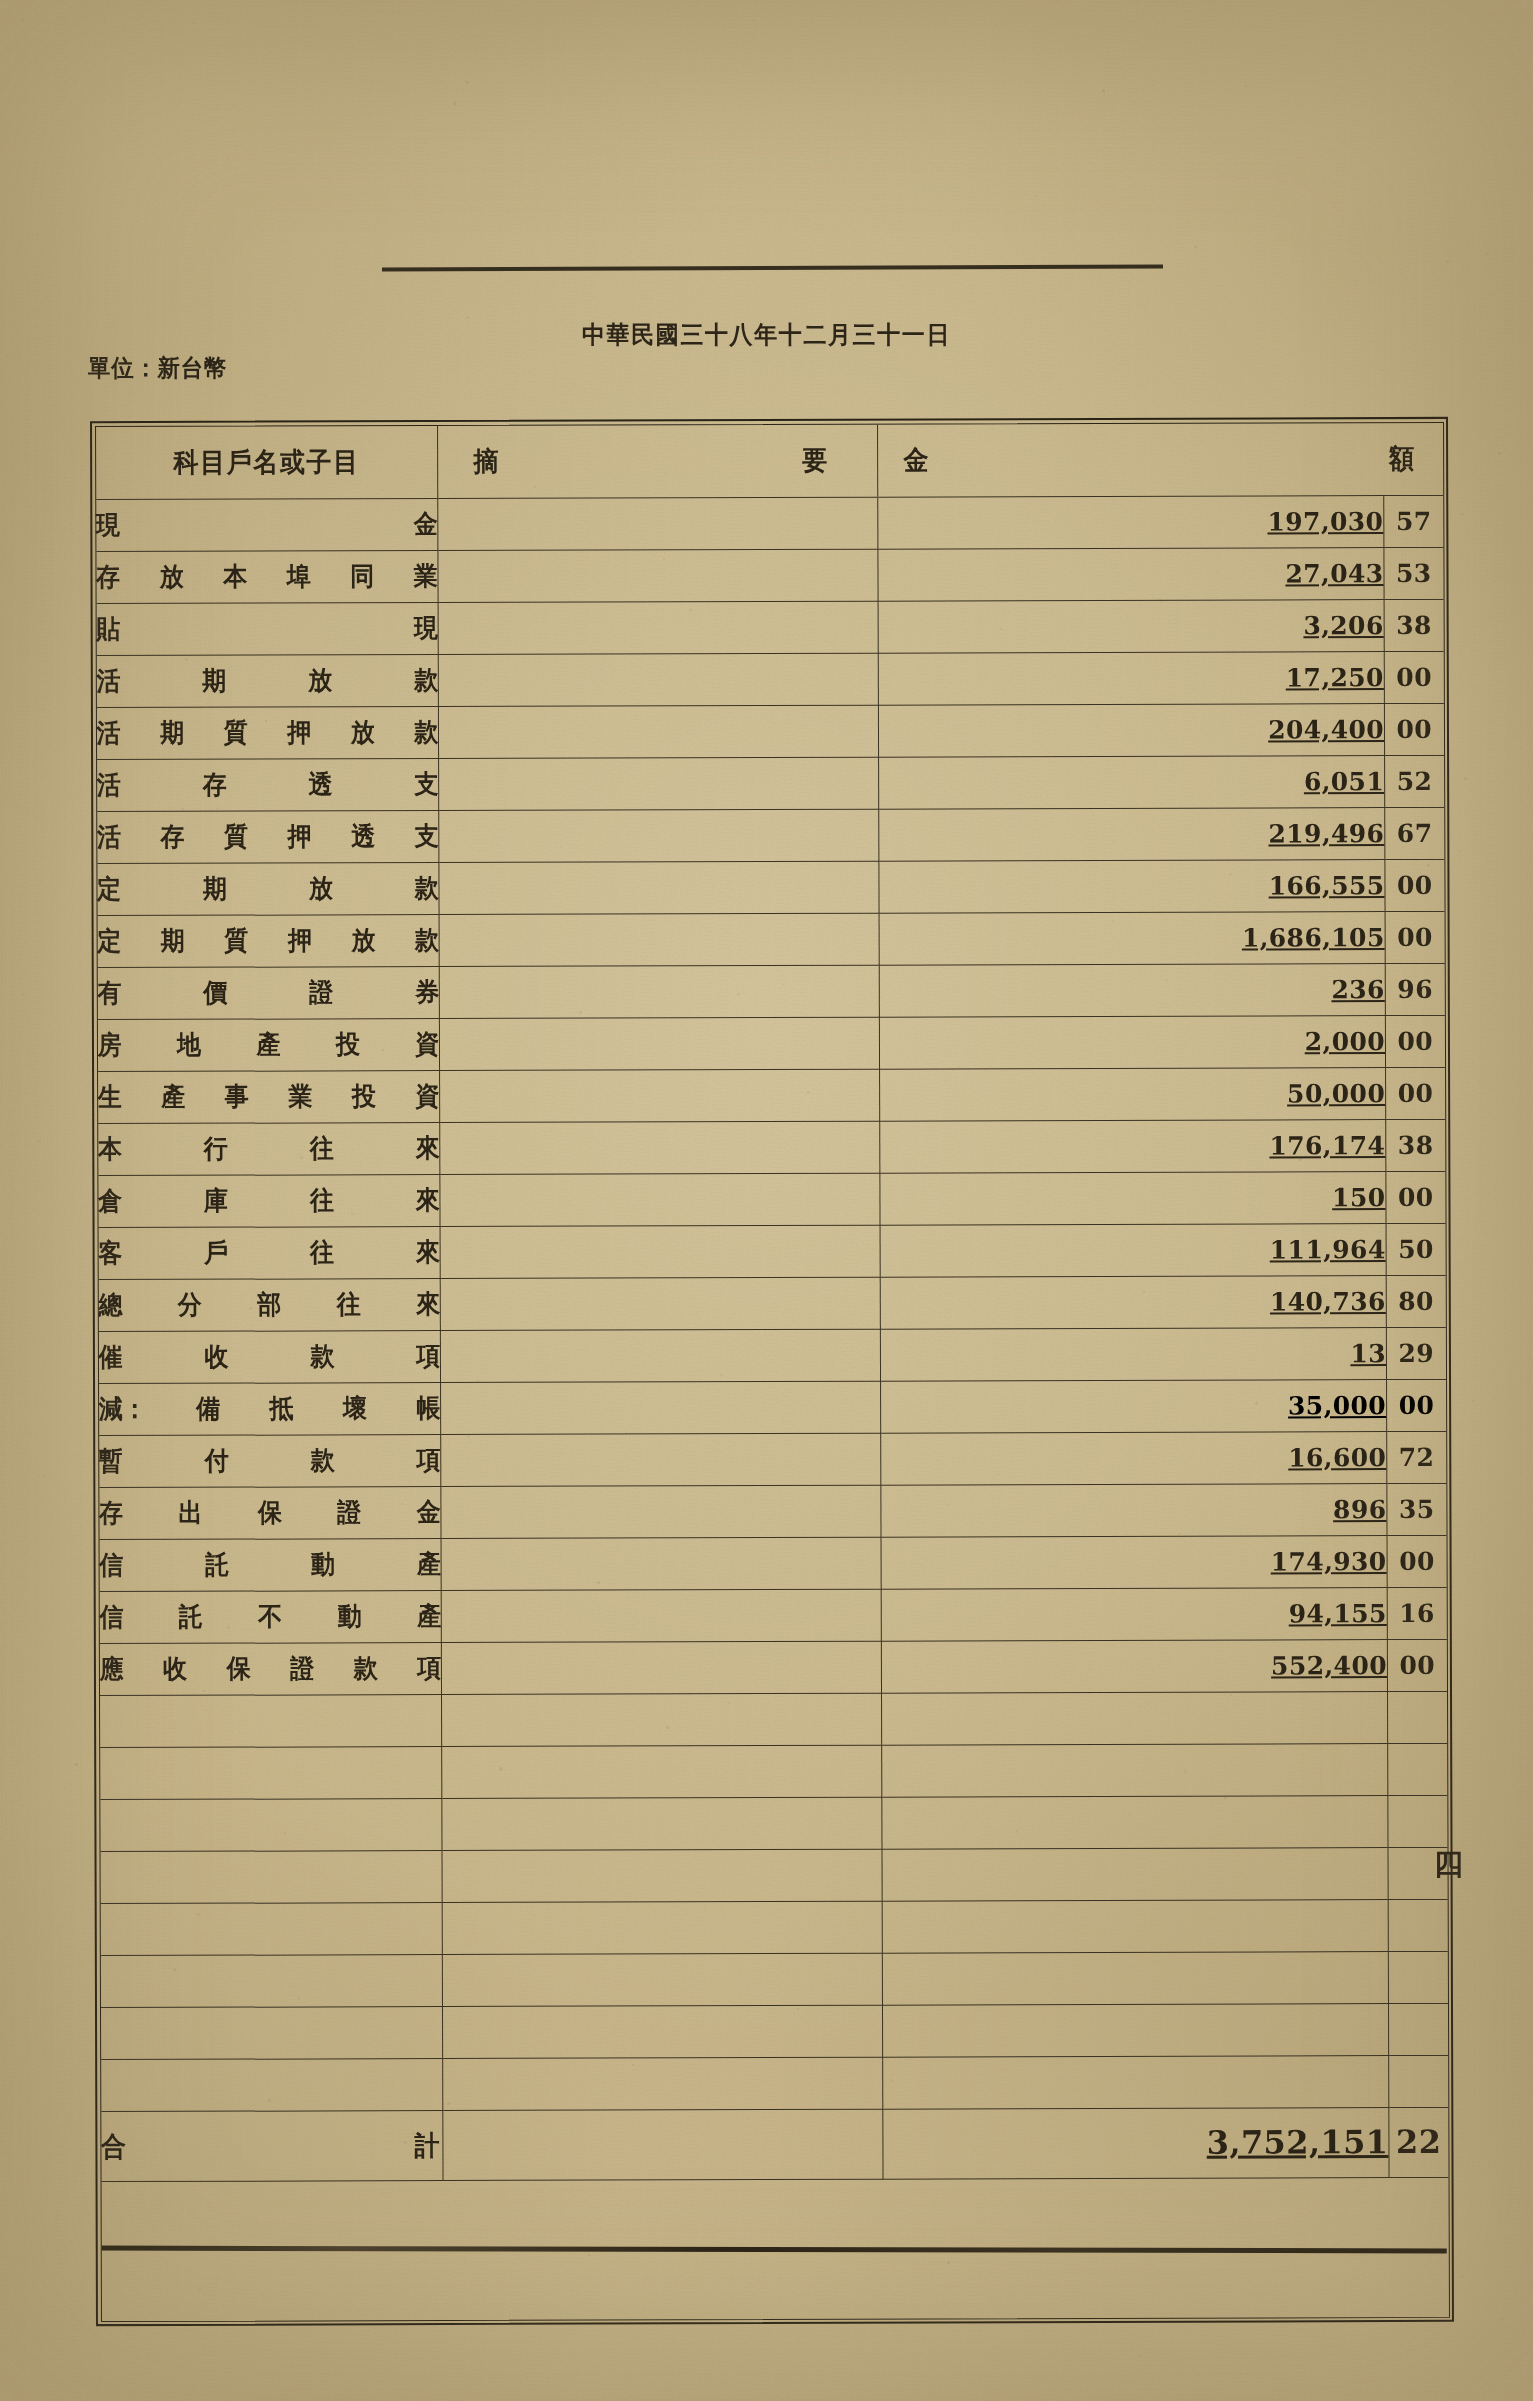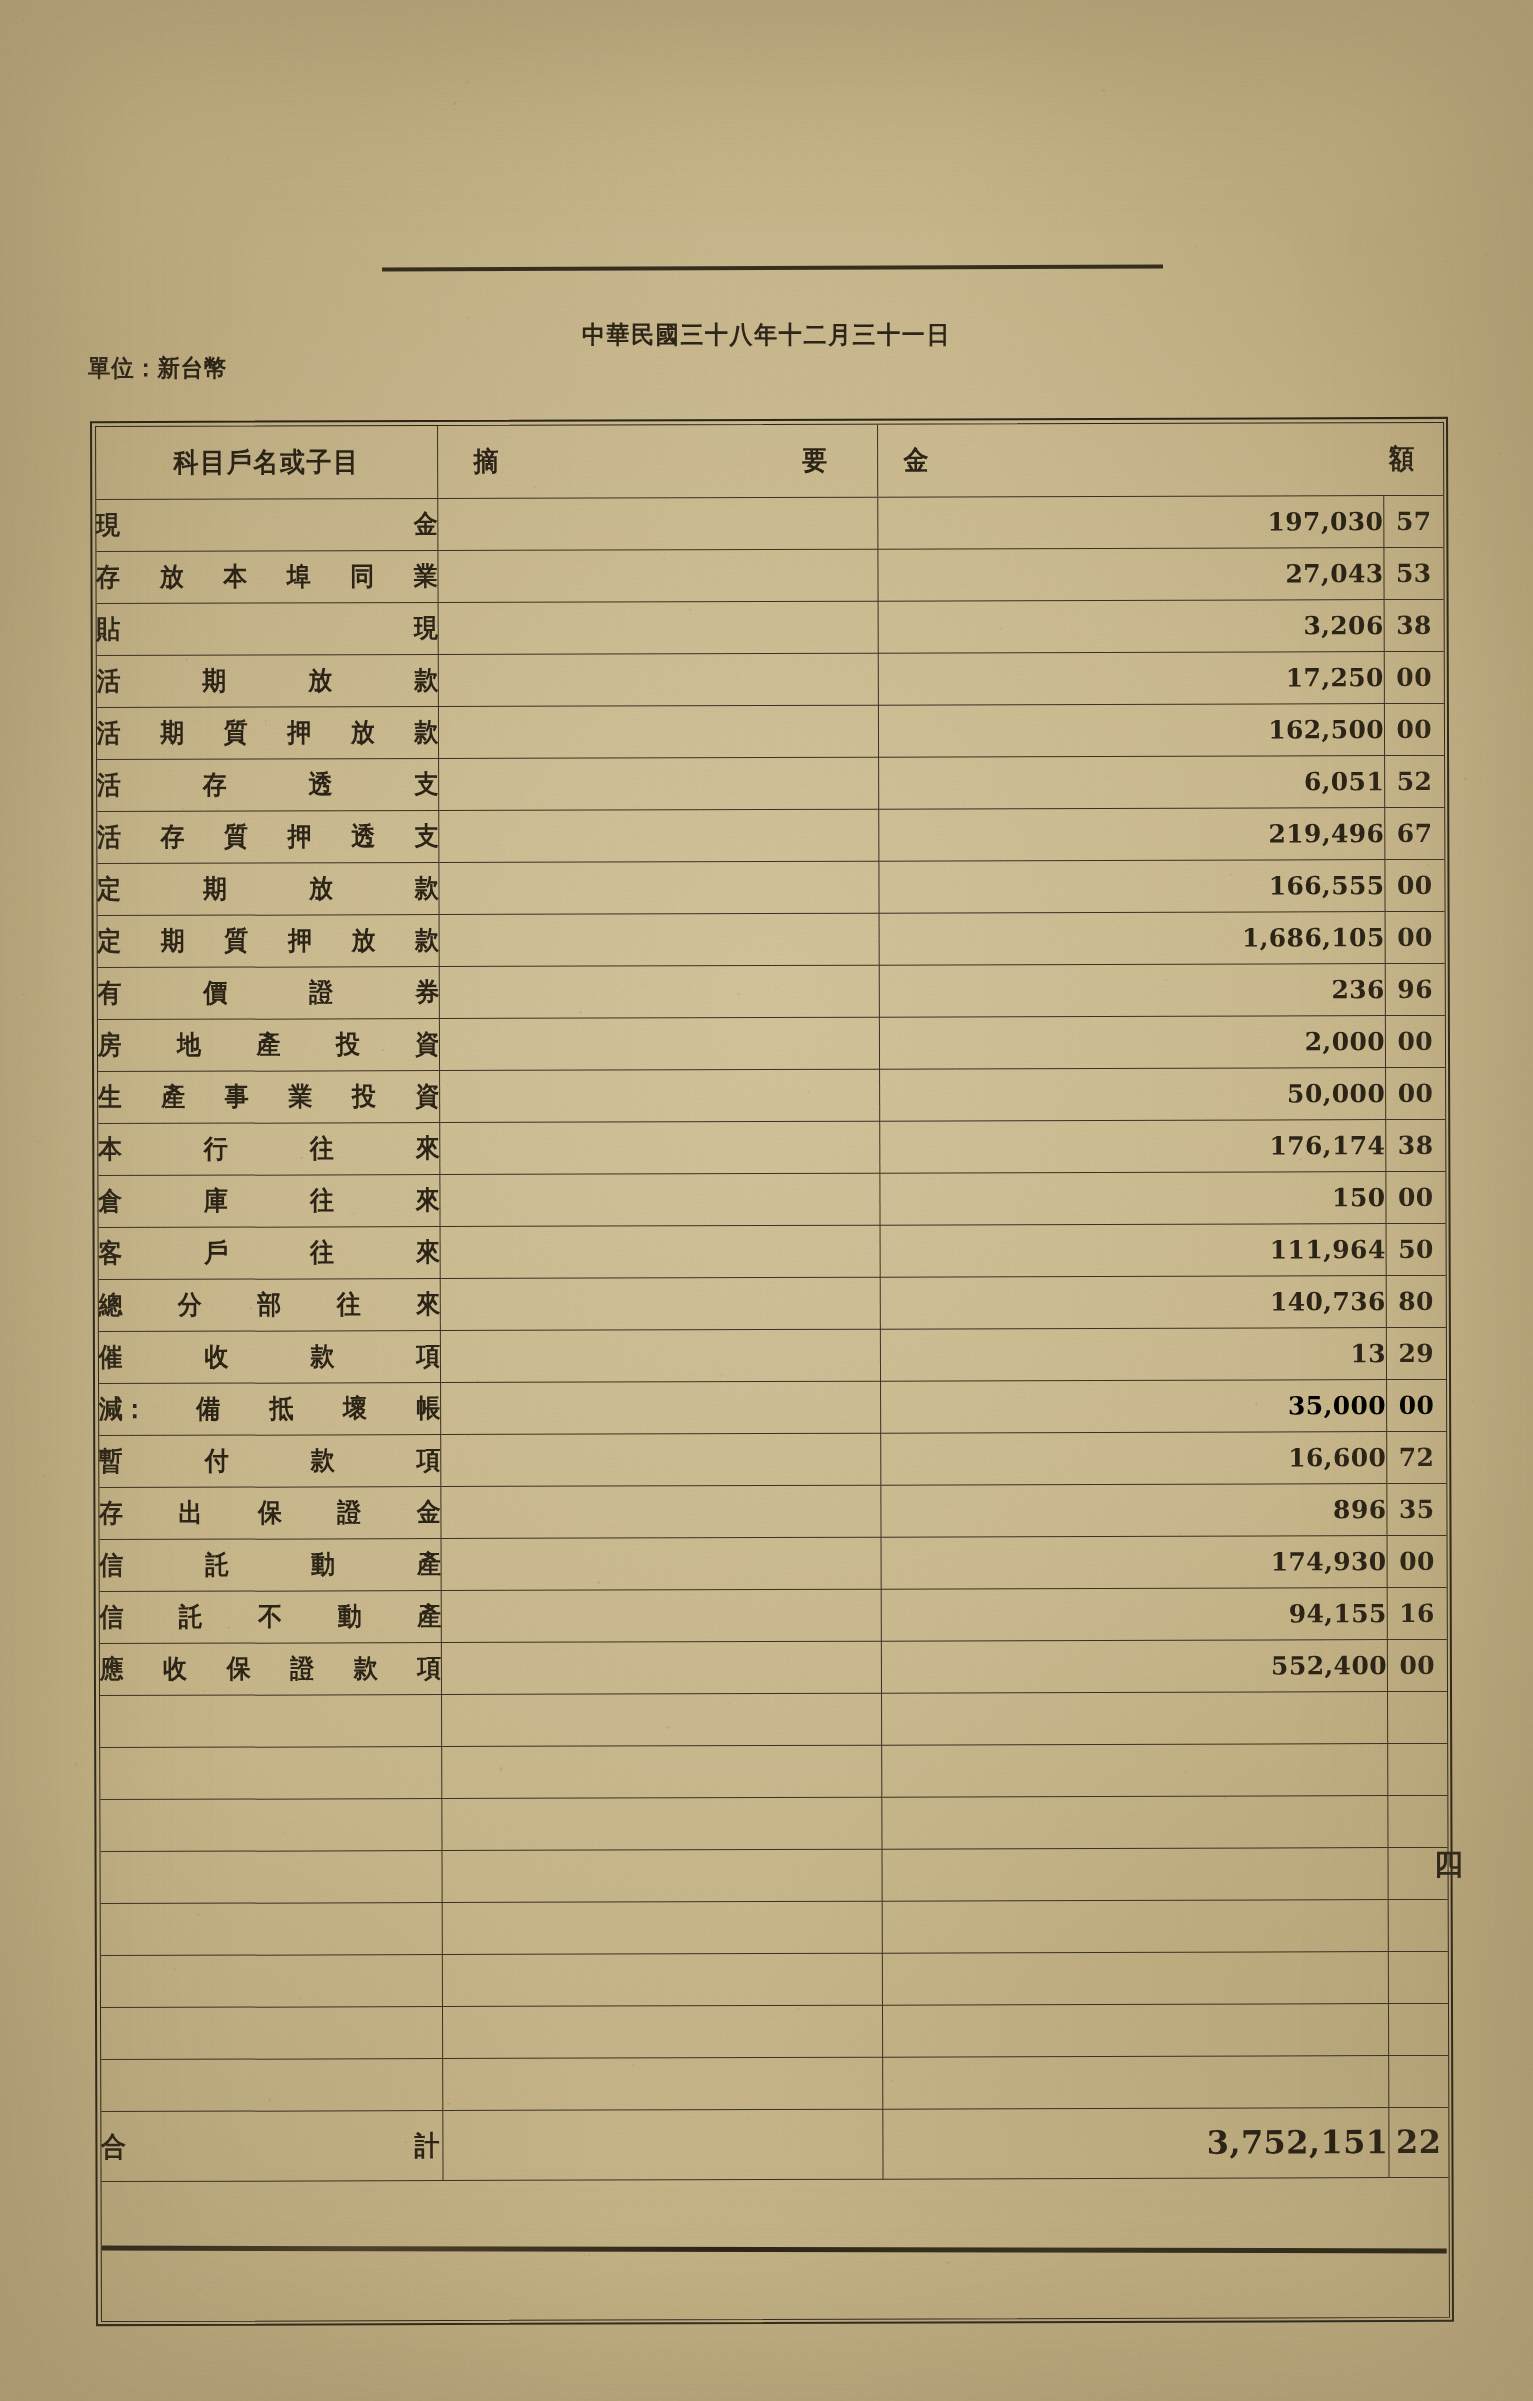--- a/index.html
+++ b/index.html
@@ -231,20 +231,21 @@
   }
   .subject-text span { display: inline-block; }
 
   .amount-text {
     font-family: "DejaVu Serif", serif;
     font-size: 25px;
     font-weight: 700;
     letter-spacing: 0.4px;
     color: #2b2417;
     transform: scaleY(1.04);
+    text-decoration: underline;
   }
   .cents-text {
     font-family: "DejaVu Serif", serif;
     font-size: 25px;
     font-weight: 700;
     letter-spacing: 0.4px;
     color: #2b2417;
     transform: scaleY(1.04);
   }
   tr.data.neg .amount-text,
@@ -396,21 +397,21 @@
               <div class="subject-text cjk">
                 <span>活</span>
                 <span>期</span>
                 <span>質</span>
                 <span>押</span>
                 <span>放</span>
                 <span>款</span>
               </div>
             </td>
             <td class="summary"></td>
-            <td class="amount"><span class="amount-text">162,500</span></td>
+            <td class="amount"><span class="amount-text">204,400</span></td>
             <td class="cents"><span class="cents-text">00</span></td>
           </tr>
           <tr class="data">
             <td class="subject">
               <div class="subject-text cjk">
                 <span>活</span>
                 <span>存</span>
                 <span>透</span>
                 <span>支</span>
               </div>

